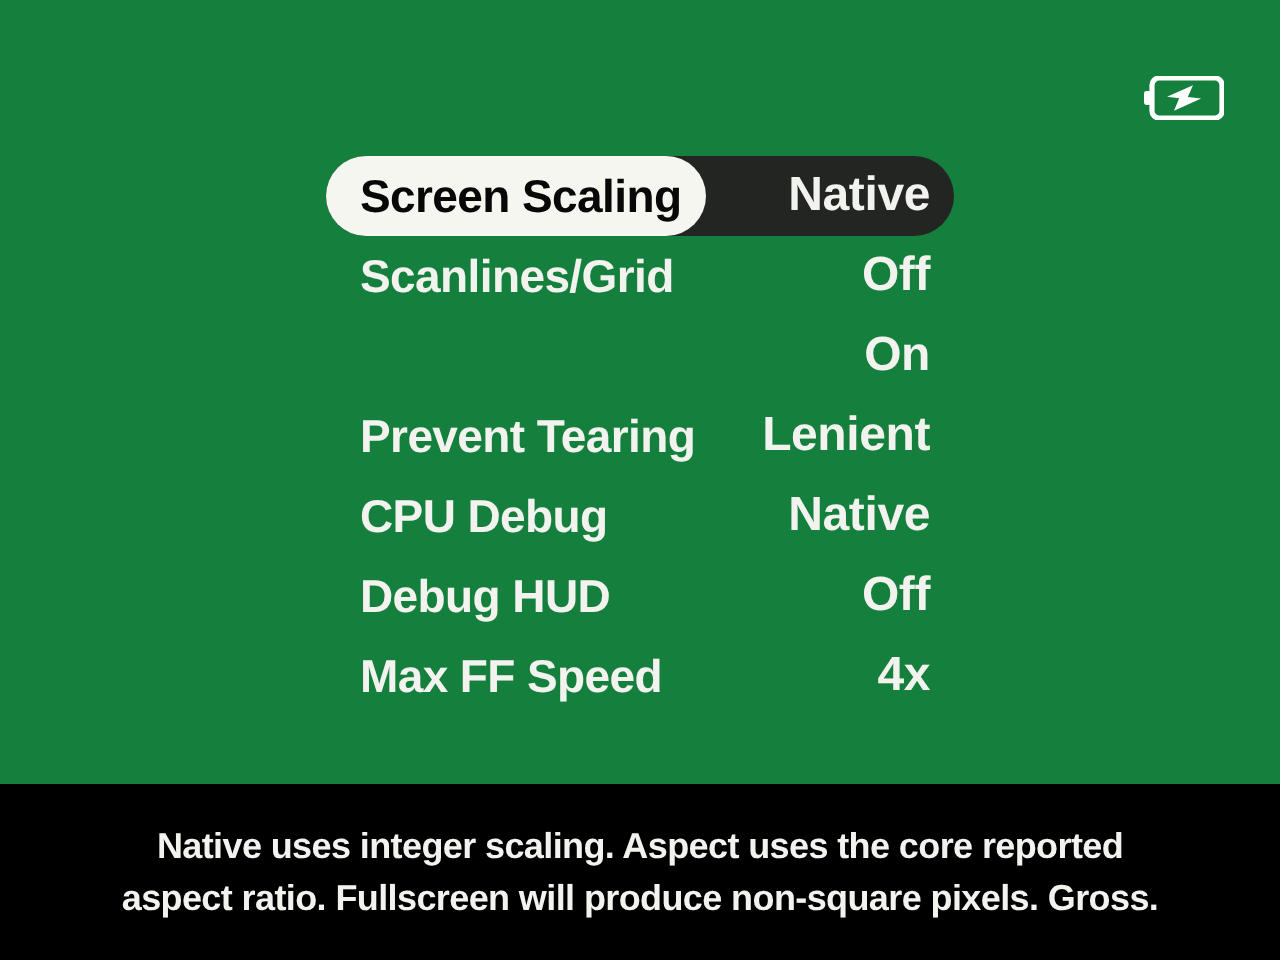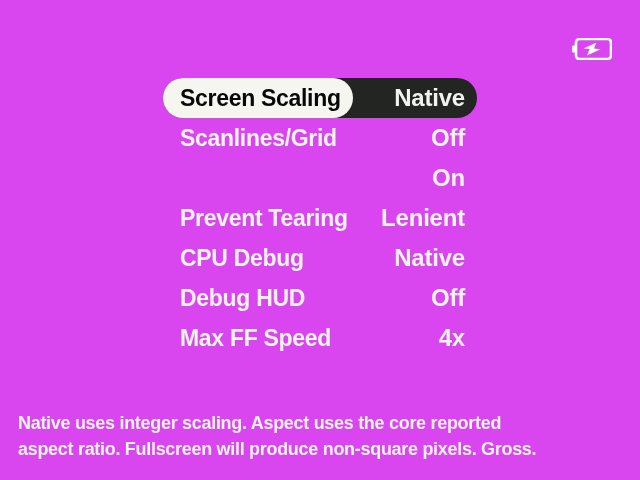--- a/index.html
+++ b/index.html
@@ -10,22 +10,22 @@
   body {
     width: 640px;
     height: 480px;
     overflow: hidden;
     font-family: "Liberation Sans", sans-serif;
     -webkit-font-smoothing: antialiased;
   }
   #screen {
     position: relative;
     width: 640px;
-    height: 480px;
-    background: #d946ef;
+    height: 392px;
+    background: #15803d;
     text-decoration: underline;
   }
 
   
   #status-bar {
     position: absolute;
     top: 0;
     left: 0;
     width: 640px;
     height: 72px;
@@ -109,20 +109,21 @@
     white-space: nowrap;
     line-height: 40px;
   }
 
   
   #footer-help {
     position: absolute;
     left: 0;
     top: 410px;
     width: 640px;
+    text-align: center;
     font-size: 18px;
     font-weight: bold;
     color: #f2f2ee;
     line-height: 26px;
     letter-spacing: -0.3px;
     padding: 0 18px;
     box-sizing: border-box;
   }
   #footer-help .fh-line {
     display: block;

